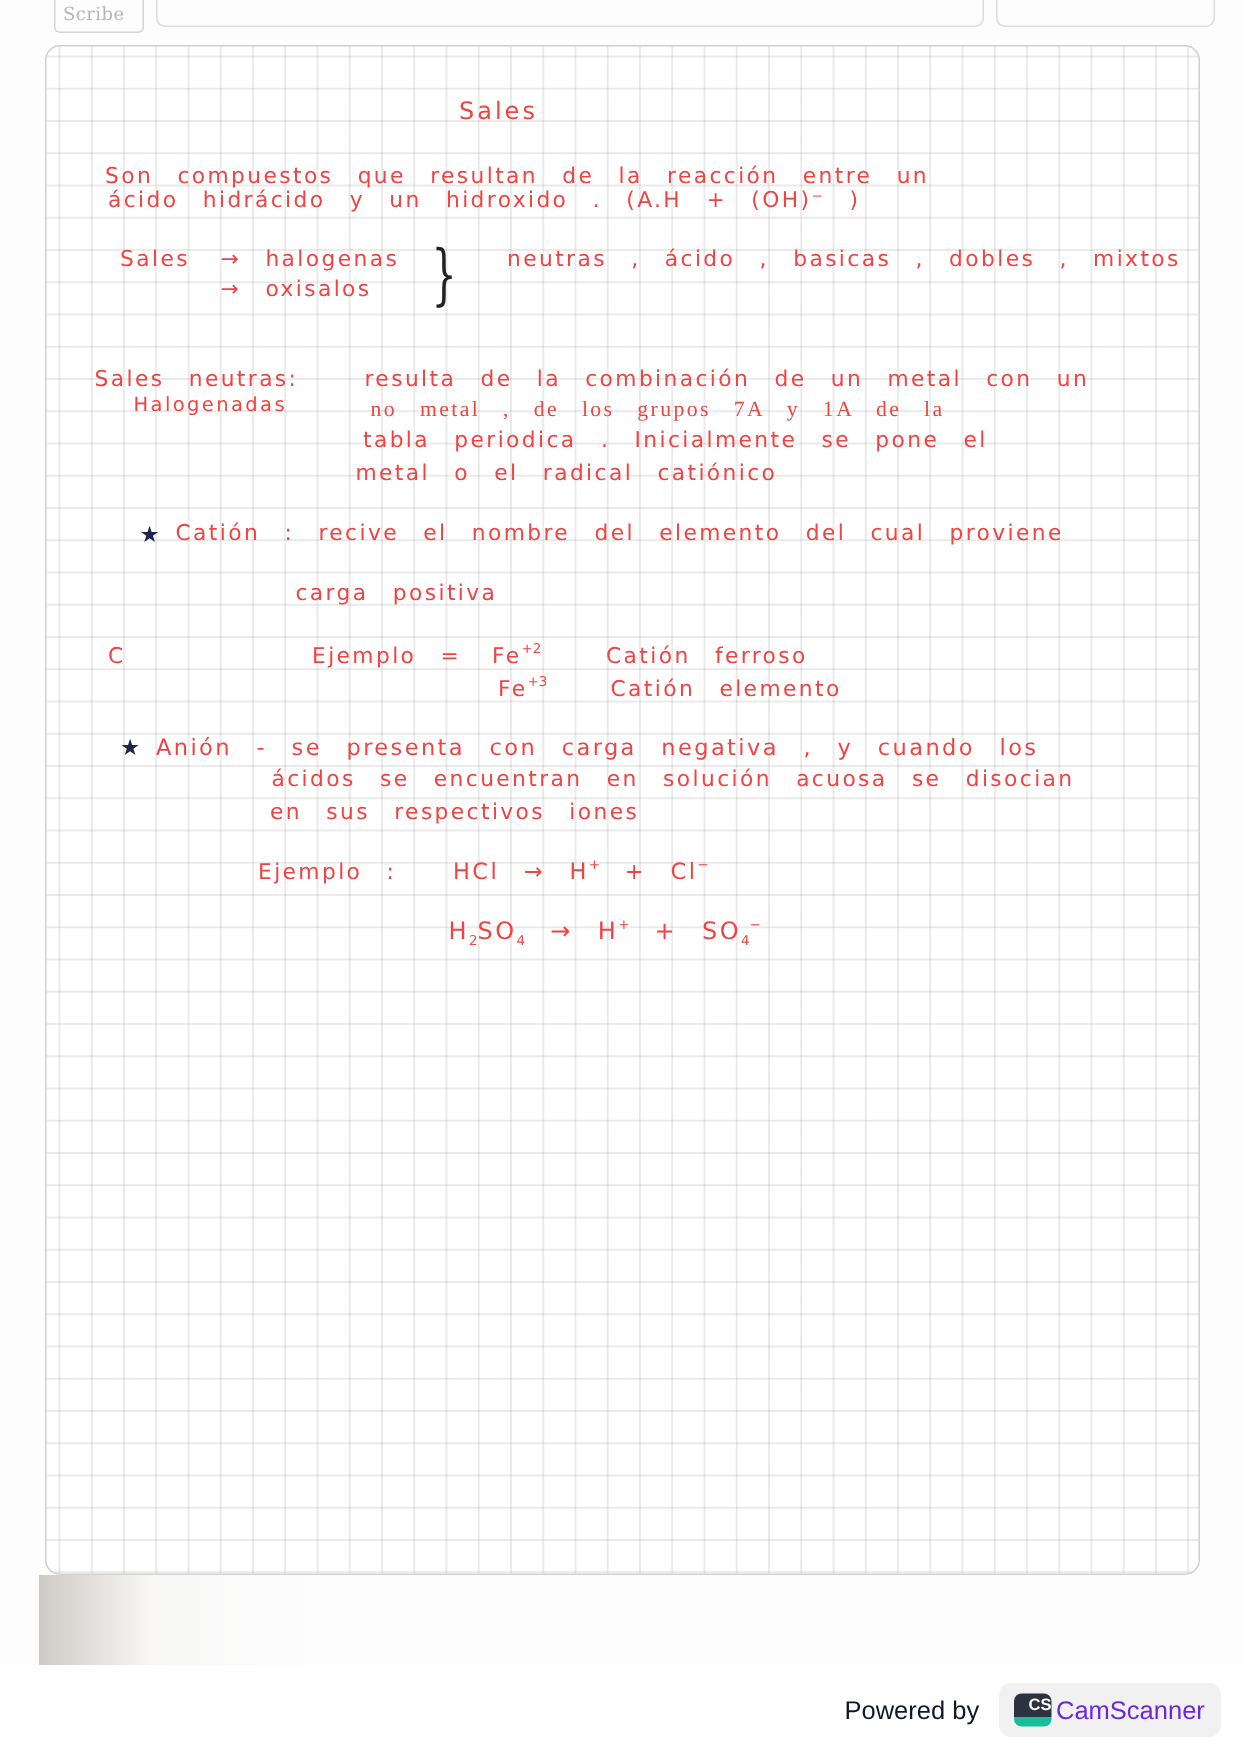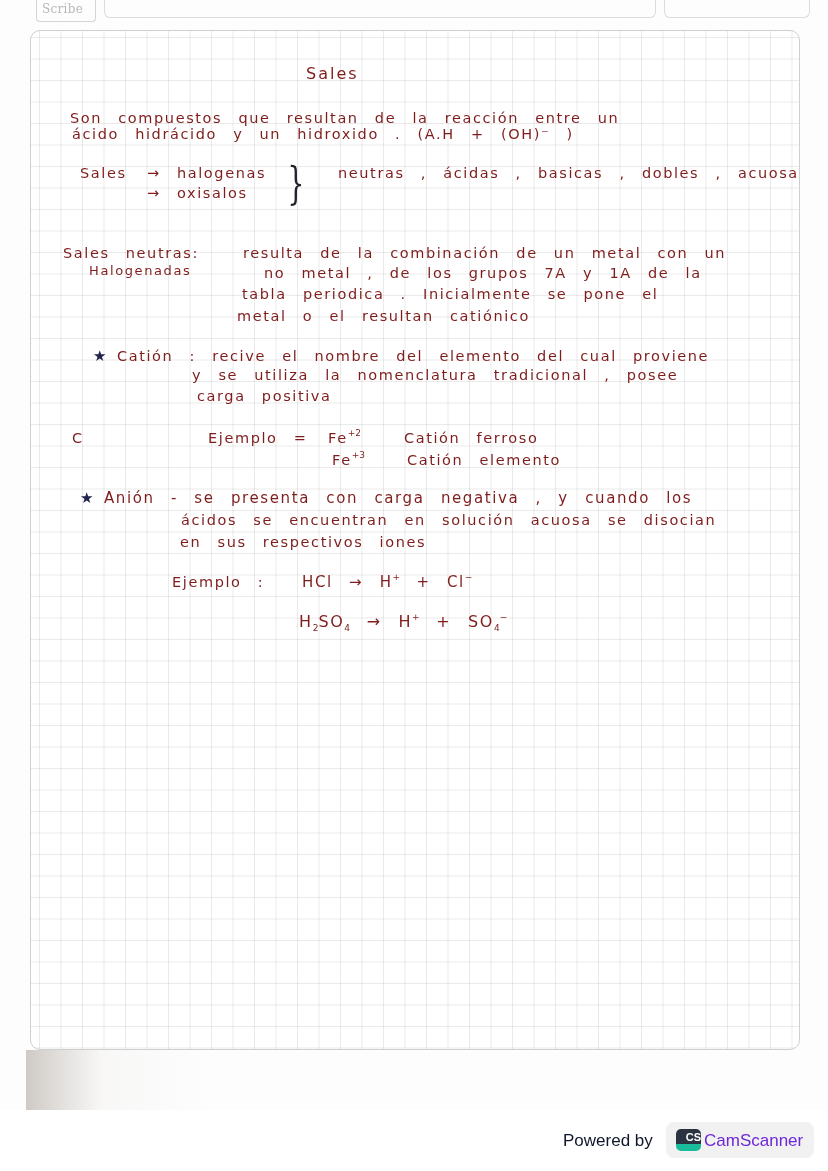--- a/index.html
+++ b/index.html
@@ -33,21 +33,21 @@
       background-size: 21.5px 21.5px;
       background-position: 8px 6px;
     }
 
     .hw {
       position: absolute;
       font-family: "DejaVu Sans", sans-serif;
       font-size: 14.5px;
       letter-spacing: 1.6px;
       word-spacing: 10px;
-      color: #7f1d1d;
+      color: #ef4444;
       white-space: nowrap;
       line-height: 1;
     }
     .title { font-size: 16px; letter-spacing: 2px; }
     .star { font-size: 15px; color: #22234a; }
     .sup { font-size: 9px; vertical-align: 7px; letter-spacing: 0; }
     .sub { font-size: 9px; vertical-align: -4px; letter-spacing: 0; }
     .brace {
       position: absolute; font-family: "DejaVu Serif", serif; font-size: 44px; line-height: 1;
       color: #23222c; transform: scaleX(0.6);
@@ -81,32 +81,31 @@
 
   <div class="hw title" style="left:306px; top:66px;">Sales</div>
 
   <div class="hw" style="left:70px; top:111px;">Son  compuestos  que  resultan  de la  reacción  entre  un</div>
   <div class="hw" style="left:72px; top:127px;">ácido  hidrácido  y  un  hidroxido . (A.H + (OH)⁻ )</div>
 
   <div class="hw" style="left:80px; top:166px;">Sales</div>
   <div class="hw" style="left:147px; top:166px;">→ halogenas</div>
   <div class="hw" style="left:147px; top:186px;">→ oxisalos</div>
   <div class="brace" style="left:282px; top:162px;">}</div>
-  <div class="hw" style="left:338px; top:166px;">neutras , ácidas , basicas , dobles , acuosa</div>
+  <div class="hw" style="left:338px; top:166px;">neutras , ácido , basicas , dobles , mixtos</div>
 
   <div class="hw" style="left:63px; top:246px;">Sales  neutras:</div>
   <div class="hw" style="left:89px; top:264px; font-size:13px;">Halogenadas</div>
   <div class="hw" style="left:243px; top:246px;">resulta de la  combinación  de un  metal con un</div>
-  <div class="hw" style="left:264px; top:266px;">no metal , de los  grupos  7A  y  1A  de la</div>
+  <div class="hw" style="left:247px; top:266px;font-family:Liberation Serif, serif;">no metal , de los  grupos  7A  y  1A  de la</div>
   <div class="hw" style="left:242px; top:287px;">tabla periodica . Inicialmente  se  pone  el</div>
-  <div class="hw" style="left:237px; top:309px;">metal  o  el  resultan  catiónico</div>
+  <div class="hw" style="left:237px; top:309px;">metal  o  el  radical  catiónico</div>
 
   <div class="hw star" style="left:93px; top:349px;">★</div>
   <div class="hw" style="left:117px; top:349px;">Catión :  recive  el  nombre  del  elemento  del  cual  proviene</div>
-  <div class="hw" style="left:192px; top:368px;">y  se  utiliza  la  nomenclatura  tradicional , posee</div>
   <div class="hw" style="left:197px; top:389px;">carga  positiva</div>
 
   <div class="hw" style="left:72px; top:431px;">C</div>
   <div class="hw" style="left:208px; top:431px;">Ejemplo =</div>
 
   <div class="hw" style="left:328px; top:429px;">
     <span>Fe</span><span class="sup">+2</span>
   </div>
   <div class="hw" style="left:404px; top:431px;">Catión  ferroso</div>
 

